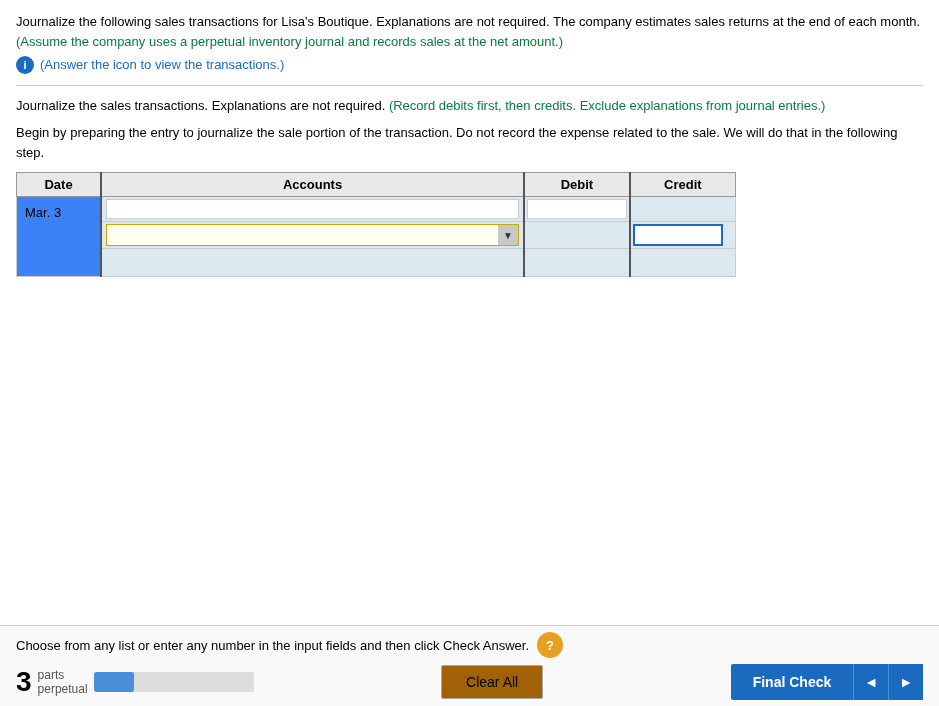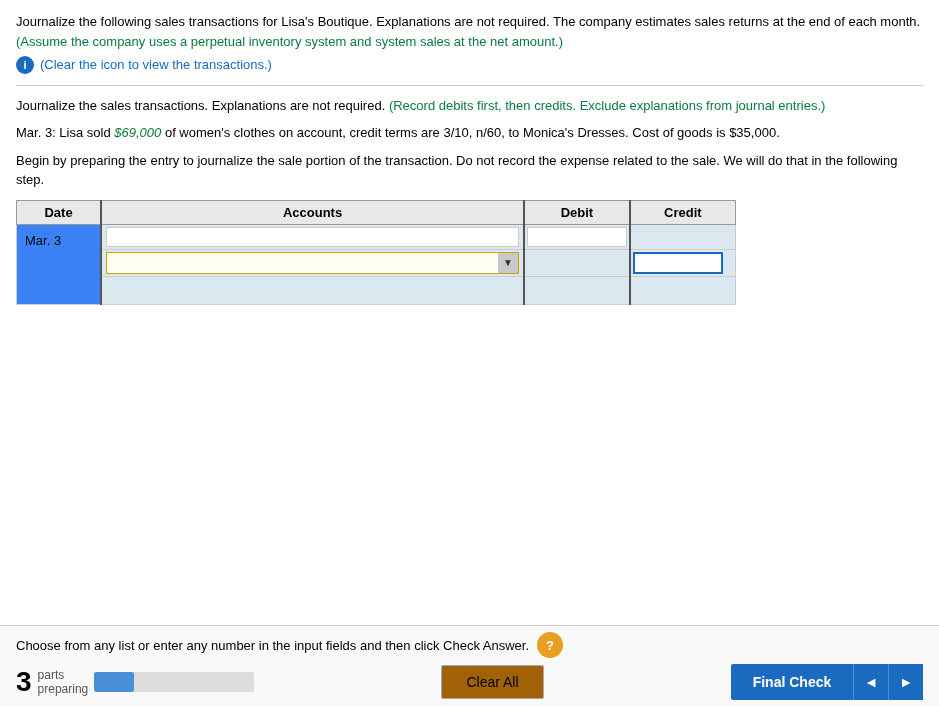--- a/index.html
+++ b/index.html
@@ -316,39 +316,34 @@
     }
   </style>
 </head>
 <body>
 
 <div class="main-content">
 
   <div class="instruction-block">
     <span>Journalize the following sales transactions for Lisa's Boutique. Explanations are not required. The company estimates sales</span>
     <span>returns at the end of each month.</span>
-    <span class="green-text">(Assume the company uses a perpetual inventory system and system sales at the net amount.)</span>
+    <span class="green-text">(Assume the company uses a perpetual inventory journal and records sales at the net amount.)</span>
     <div class="info-icon-row">
       <div class="info-icon">i</div>
-      <span class="blue-link">(Clear the icon to view the transactions.)</span>
+      <span class="blue-link">(Answer the icon to view the transactions.)</span>
     </div>
   </div>
 
   <hr class="divider">
 
   <div class="section-block">
     <span>Journalize the sales transactions. Explanations are not required.</span>
     <span class="green-text">(Record debits first, then credits. Exclude explanations from journal entries.)</span>
   </div>
 
-  <div class="section-block">
-    <span>Mar. 3: Lisa sold</span>
-    <span class="highlight-amount">$69,000</span>
-    <span>of women's clothes on account, credit terms are 3/10, n/60, to Monica's Dresses. Cost of goods is $35,000.</span>
-  </div>
 
   <div class="section-block">
     <span>Begin by preparing the entry to journalize the sale portion of the transaction. Do not record the expense related to the sale. We will do that in the following step.</span>
   </div>
 
   <div class="journal-table-wrapper">
     <table class="journal-table">
       <thead>
         <tr>
           <th class="date-col">Date</th>
@@ -401,21 +396,21 @@
   <div class="hint-row">
     <span>Choose from any list or enter any number in the input fields and then click Check Answer.</span>
     <div class="hint-icon">?</div>
   </div>
   <div class="footer-row">
 
     <div class="parts-remaining">
       <span class="parts-number">3</span>
       <div class="parts-label">
         <span>parts</span>
-        <span>preparing</span>
+        <span>perpetual</span>
       </div>
       <div class="progress-bar-track">
         <div class="progress-bar-fill"></div>
       </div>
     </div>
 
     <div class="footer-center">
       <button class="clear-all-btn">Clear All</button>
     </div>
 

